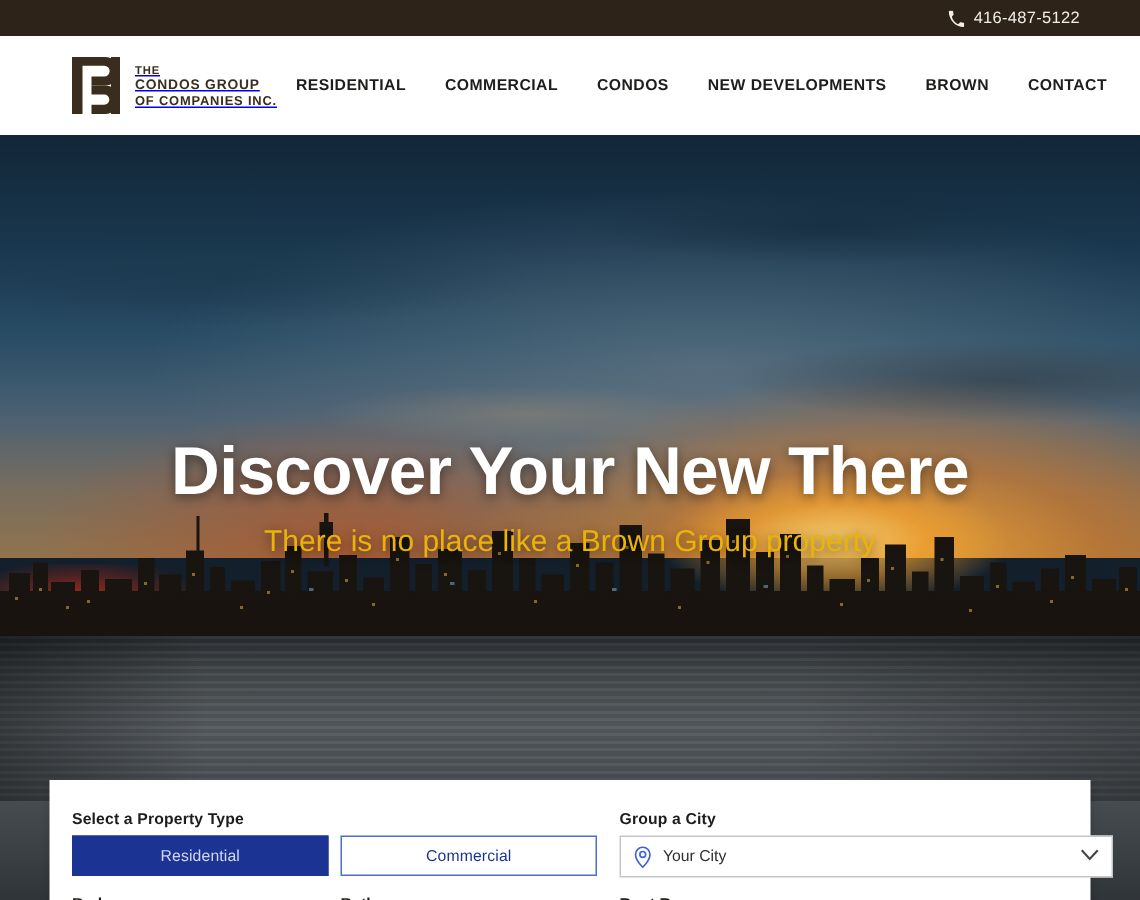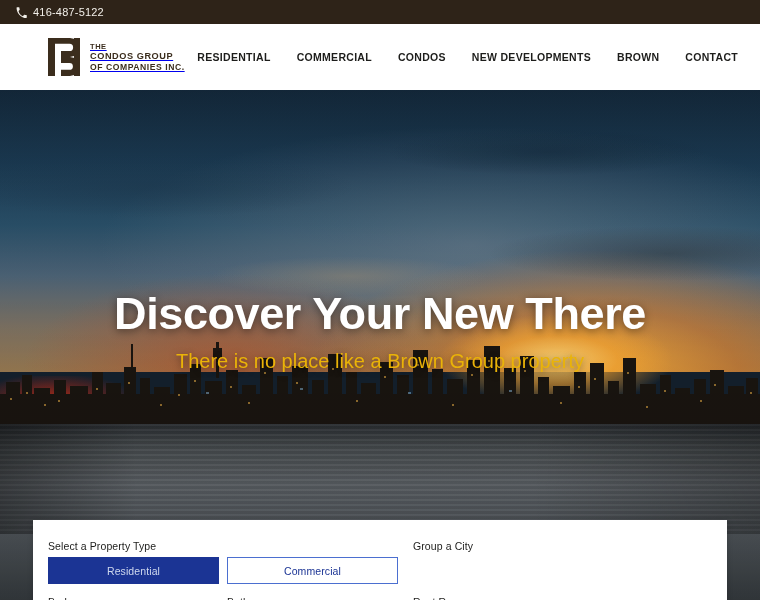--- a/index.html
+++ b/index.html
@@ -9,21 +9,21 @@
     overflow: hidden;
     background: #ffffff;
   }
 
   
   .topbar {
     height: 24px;
     background: #2e2318;
     display: flex;
     align-items: center;
-    justify-content: flex-start;
+    justify-content: flex-end;
     padding-right: 40px;
     padding-left: 16px;
   }
   .phone-link {
     display: flex;
     align-items: center;
     gap: 6px;
     color: #f2efe9;
     font-size: 11px;
     letter-spacing: .2px;
@@ -155,21 +155,21 @@
   }
   .grid-row {
     display: flex;
     gap: 0;
   }
   .col-left  { width: 350px; flex: 0 0 350px; }
   .col-right { width: 329px; flex: 0 0 329px; margin-left: 15px; }
 
   .field-label {
     font-size: 10.5px;
-    font-weight: normal;
+    font-weight: bold;
     color: #1d1d1b;
     margin-bottom: 5px;
     letter-spacing: .1px;
   }
   .toggle-pair { display: flex; gap: 8px; }
   .tbtn {
     height: 27px;
     border: 1px solid #4b6fd0;
     font-size: 10.5px;
     display: flex; align-items: center; justify-content: center;
@@ -361,20 +361,34 @@
       <div class="col-left">
         <div class="field-label">Select a Property Type</div>
         <div class="toggle-pair">
           <div class="tbtn tbtn-half active">Residential</div>
           <div class="tbtn tbtn-half">Commercial</div>
         </div>
       </div>
 
       <div class="col-right">
         <div class="field-label">Group a City</div>
+        <div class="select-box">
+          <span class="select-icon">
+            <svg width="13" height="15" viewBox="0 0 24 28" fill="none" stroke="#3a63d8" stroke-width="2">
+              <path d="M12 1.5c-5 0-9 4-9 9 0 6.8 9 16 9 16s9-9.2 9-16c0-5-4-9-9-9z"></path>
+              <circle cx="12" cy="10.5" r="3.6"></circle>
+            </svg>
+          </span>
+          <span>Your City</span>
+          <span class="caret">
+            <svg width="13" height="8" viewBox="0 0 14 9" fill="none" stroke="#444" stroke-width="1.6">
+              <path d="M1 1 L7 7.4 L13 1"></path>
+            </svg>
+          </span>
+        </div>
       </div>
     </div>
 
     <div class="row-gap"></div>
 
     <div class="grid-row">
       <div class="col-left">
         <div class="halfs">
           <div>
             <div class="field-label">Bedrooms</div>

